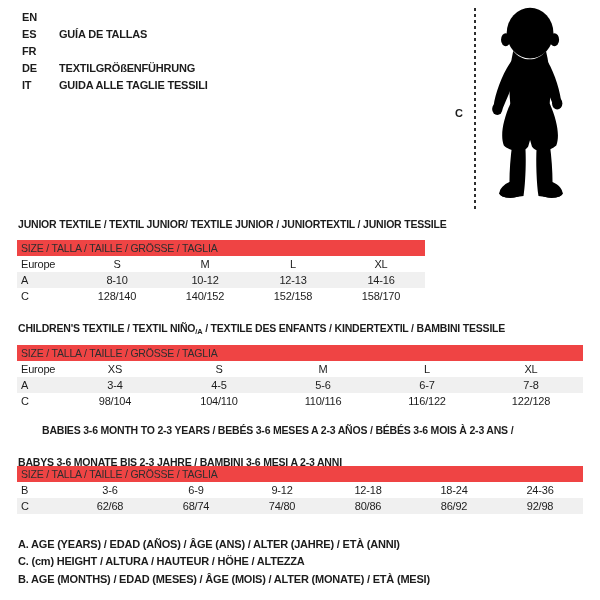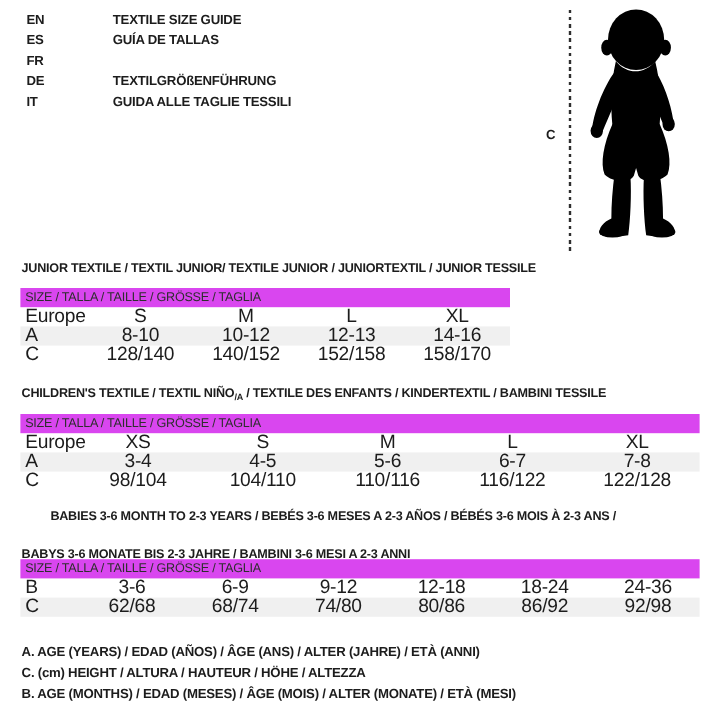--- a/index.html
+++ b/index.html
@@ -6,56 +6,55 @@
   html,body { width:600px; height:600px; }
   body {
     position:relative;
     background:#ffffff;
     font-family:"Liberation Sans","DejaVu Sans",sans-serif;
     color:#1c1c1c;
     overflow:hidden;
   }
   
   .langs { position:absolute; left:22px; top:9px; }
-  .lang-row { display:flex; height:17px; line-height:17px; font-size:11px; font-weight:bold; letter-spacing:-0.2px;gap:35px; }
+  .lang-row { display:flex; height:17px; line-height:17px; font-size:11px; font-weight:bold; letter-spacing:-0.2px; }
   .lang-code { width:37px; }
   
   .measure-line {
     position:absolute; left:474px; top:8px; width:2px; height:202px;
     background-image:repeating-linear-gradient(to bottom,#2e2e2e 0 3px,transparent 3px 6px);
   }
   .measure-label { position:absolute; left:455px; top:107px; font-size:11px; font-weight:bold; }
   .baby { position:absolute; left:484px; top:6px; width:94px; height:206px; }
   
   .sec-title { position:absolute; left:18px; font-size:10.5px; font-weight:bold; letter-spacing:-0.2px; white-space:nowrap; }
   .sub { font-size:7.5px; vertical-align:-2px; }
   
   .stable { position:absolute; left:17px; }
   .t-head {
-    height:16px; line-height:16px; background:#d946ef; color:#2e2e2e;
+    height:16px; line-height:16px; background:#ef4444; color:#2e2e2e;
     font-size:10.5px; padding-left:4px; letter-spacing:-0.2px;
   }
-  .trow { display:flex; height:16px; line-height:16px; font-size:16px; }
+  .trow { display:flex; height:16px; line-height:16px; font-size:11px; }
   .trow.alt { background:#f0f0f0; }
   .tcell { flex:1; text-align:center; letter-spacing:-0.2px; }
   .tcell.label { flex:none; text-align:left; padding-left:4px; }
   .t1 .label { width:56px; }
   .t2 .label { width:46px; }
   .t3 .label { width:50px; }
   
   .legend { position:absolute; left:18px; top:536px; }
   .legend-row { height:17.3px; line-height:17.3px; font-size:11px; font-weight:bold; letter-spacing:-0.2px; white-space:nowrap; }
 </style>
 </head>
 <body>
 
 <div class="langs">
   <div class="lang-row">
     <span class="lang-code">EN</span>
-    <span>TEXTILE SIZE GUIDE</span>
   </div>
   <div class="lang-row">
     <span class="lang-code">ES</span>
     <span>GUÍA DE TALLAS</span>
   </div>
   <div class="lang-row">
     <span class="lang-code">FR</span>
   </div>
   <div class="lang-row">
     <span class="lang-code">DE</span>

